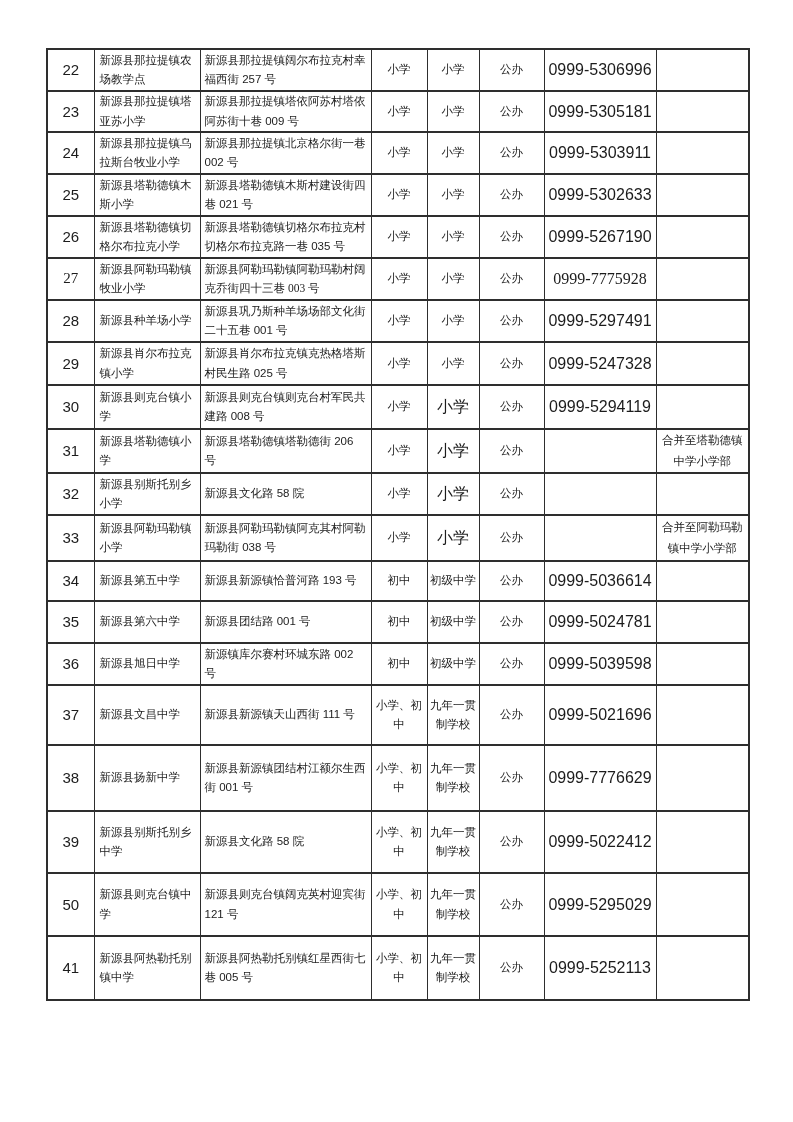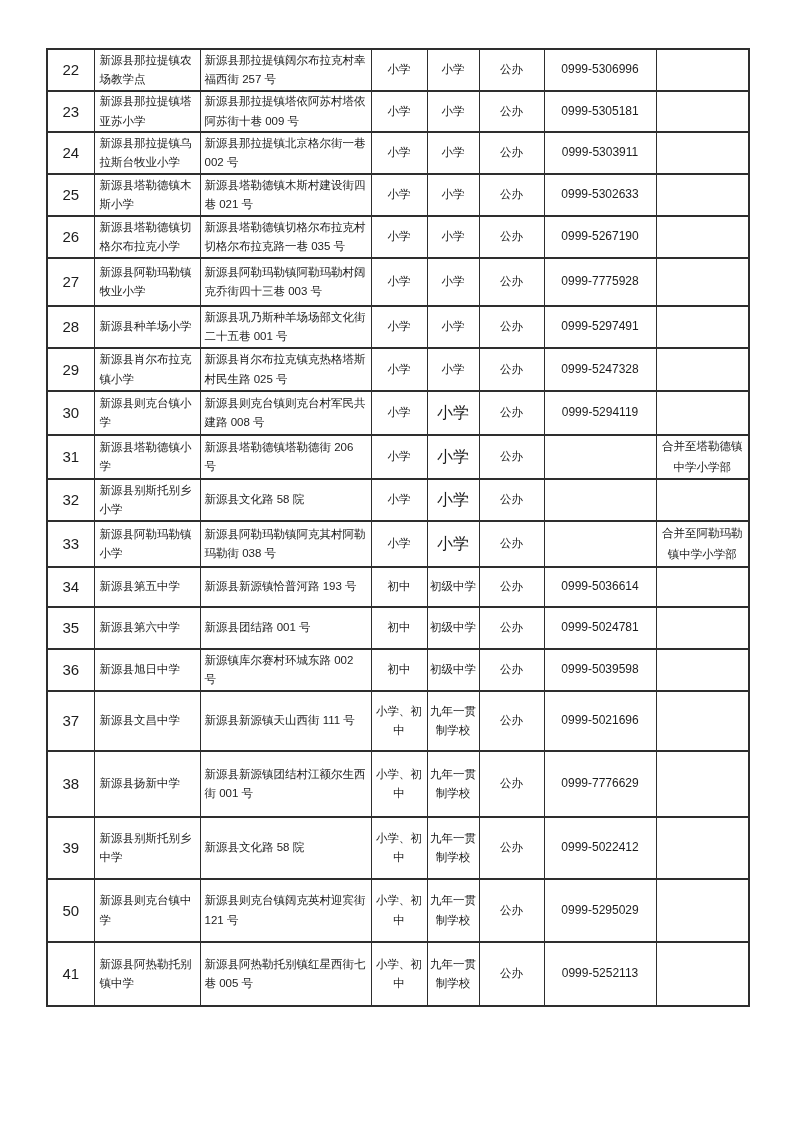--- a/index.html
+++ b/index.html
@@ -32,21 +32,21 @@
     font-size: 11.5px;
     line-height: 19.5px;
     padding: 0 2px;
     overflow: hidden;
     word-break: normal;
   }
   .td-num    { text-align: center; font-size: 15px; }
   .td-name   { text-align: left; padding: 0 5px; }
   .td-addr   { text-align: left; padding: 0 4px; }
   .td-center { text-align: center; }
-  .td-phone  { font-size: 12px; }
+  .td-phone  { font-size: 16px; }
   .td-remark { padding: 0 4px; line-height: 21px; }
   .big-cat   { font-size: 16px; }
 </style>
 </head>
 <body>
 
 <div class="page">
   <table class="doc-table">
     <colgroup>
       <col style="width:47px">
@@ -102,21 +102,21 @@
         <tr style="height: 42px;">
           <td class="td-num">26</td>
           <td class="td-name">新源县塔勒德镇切格尔布拉克小学</td>
           <td class="td-addr">新源县塔勒德镇切格尔布拉克村切格尔布拉克路一巷 035 号</td>
           <td class="td-center">小学</td>
           <td class="td-center">小学</td>
           <td class="td-center">公办</td>
           <td class="td-center td-phone">0999-5267190</td>
           <td class="td-center td-remark"></td>
         </tr>
-        <tr style="height: 48px;">
+        <tr style="height: 42px; font-family: Liberation Serif, serif;">
           <td class="td-num">27</td>
           <td class="td-name">新源县阿勒玛勒镇牧业小学</td>
           <td class="td-addr">新源县阿勒玛勒镇阿勒玛勒村阔克乔街四十三巷 003 号</td>
           <td class="td-center">小学</td>
           <td class="td-center">小学</td>
           <td class="td-center">公办</td>
           <td class="td-center td-phone">0999-7775928</td>
           <td class="td-center td-remark"></td>
         </tr>
         <tr style="height: 42px;">

